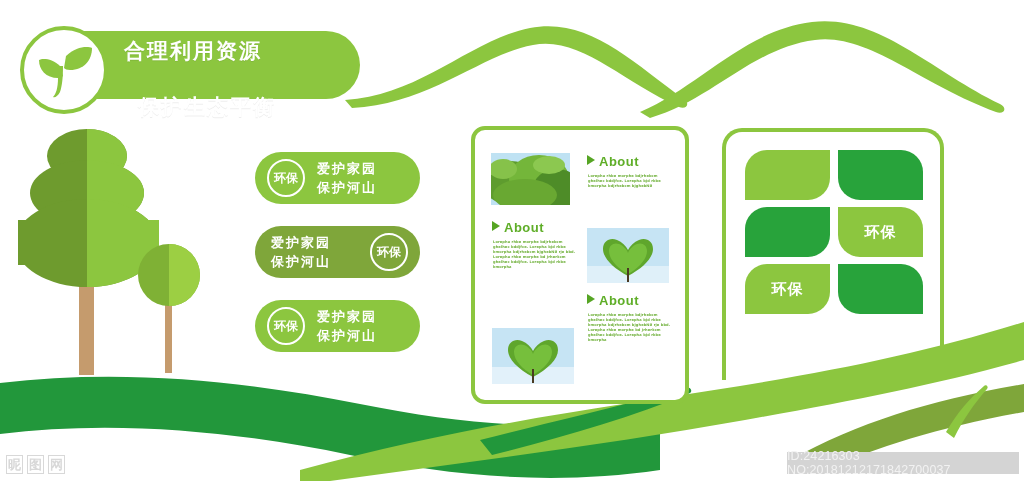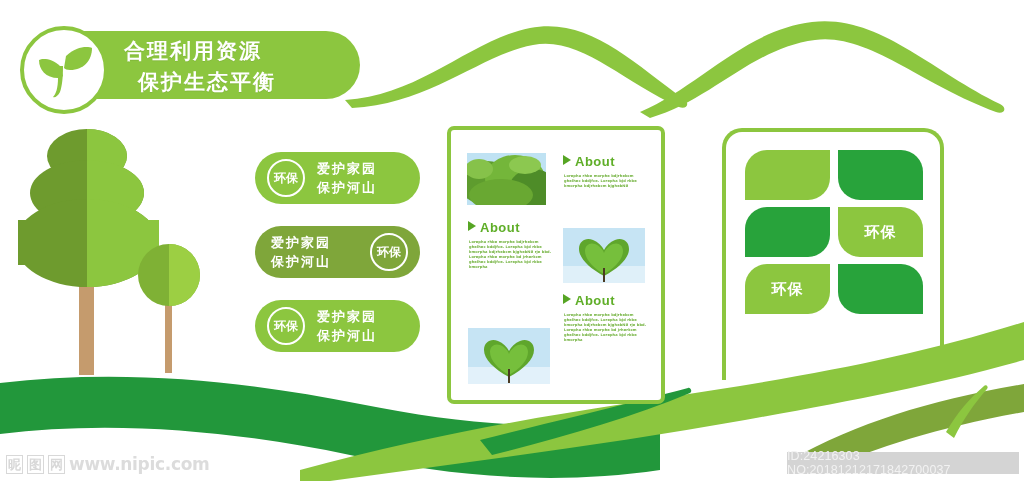--- a/index.html
+++ b/index.html
@@ -10,21 +10,21 @@
   
   #bg-decor{position:absolute;left:0;top:0;width:1024px;height:481px;}
 
   
   #banner{position:absolute;left:50px;top:31px;width:310px;height:68px;
           background:#8CC63F;border-radius:34px 34px 34px 34px;}
   #banner-text{position:absolute;left:124px;top:35px;width:250px;height:62px;
           color:#ffffff;font-weight:bold;font-size:21px;line-height:31px;
           letter-spacing:2px;text-align:left;
           text-shadow:0 1px 0 rgba(0,0,0,.07);}
-  #banner-text .l2{padding-left:14px;display:block;}
+  #banner-text .l2{padding-left:14px;display:block;margin-top:25px;}
   #logo-circle{position:absolute;left:20px;top:26px;width:88px;height:88px;
           border-radius:50%;background:#ffffff;border:4px solid #8CC63F;
           box-sizing:border-box;z-index:3;}
   #logo-sprout{position:absolute;left:20px;top:26px;width:88px;height:88px;z-index:4;}
 
   
   #trees{position:absolute;left:18px;top:125px;width:230px;height:265px;}
 
   
   .badge{position:absolute;left:255px;width:165px;height:52px;border-radius:26px;
@@ -37,22 +37,22 @@
          display:flex;align-items:center;justify-content:center;
          color:#ffffff;font-size:12px;font-weight:bold;letter-spacing:0px;}
   .badge .slogan{position:absolute;top:7px;color:#ffffff;font-weight:bold;
          font-size:13px;line-height:19px;letter-spacing:2px;text-align:center;}
   .badge.b1 .circ,.badge.b3 .circ{left:12px;}
   .badge.b1 .slogan,.badge.b3 .slogan{left:62px;}
   .badge.b2 .circ{right:12px;left:auto;}
   .badge.b2 .slogan{left:16px;}
 
   
-  #panel-center{position:absolute;left:447px;top:126px;width:218px;height:278px;
-         border:4px solid #8CC63F;border-radius:7px;box-sizing:border-box;
+  #panel-center{position:absolute;left:471px;top:126px;width:218px;height:278px;
+         border:4px solid #8CC63F;border-radius:14px;box-sizing:border-box;
          background:#ffffff;}
   .photo{position:absolute;background:#cfe7f5;overflow:hidden;}
   .photo .sky{position:absolute;left:0;top:0;right:0;bottom:0;
          background:linear-gradient(#bfe0f2 0%,#dff0fa 60%,#eaf6fc 100%);}
   .about-h{position:absolute;color:#5FAE28;font-size:13px;font-weight:bold;
          letter-spacing:.5px;white-space:nowrap;}
   .about-h .tri{display:inline-block;width:0;height:0;
          border-left:8px solid #56A524;border-top:5px solid transparent;
          border-bottom:5px solid transparent;margin-right:4px;vertical-align:1px;}
   .lorem{position:absolute;color:#6FB03A;font-size:3.6px;line-height:5.1px;
@@ -238,18 +238,17 @@
     <div class="leaf lt shapeB" style="left:93px;top:57px;">环保</div>
 
     <div class="leaf lt shapeA" style="left:0px;top:114px;">环保</div>
     <div class="leaf dk shapeB" style="left:93px;top:114px;"></div>
   </div>
 
   <div id="wm-logo">
     <span class="ch">昵</span>
     <span class="ch">图</span>
     <span class="ch">网</span>
-    <span id="wm-url">www.nipic.com</span>
   </div>
 
   <div id="id-badge">ID:24216303 NO:20181212171842700037</div>
 
 </div>
 
 </body></html>

